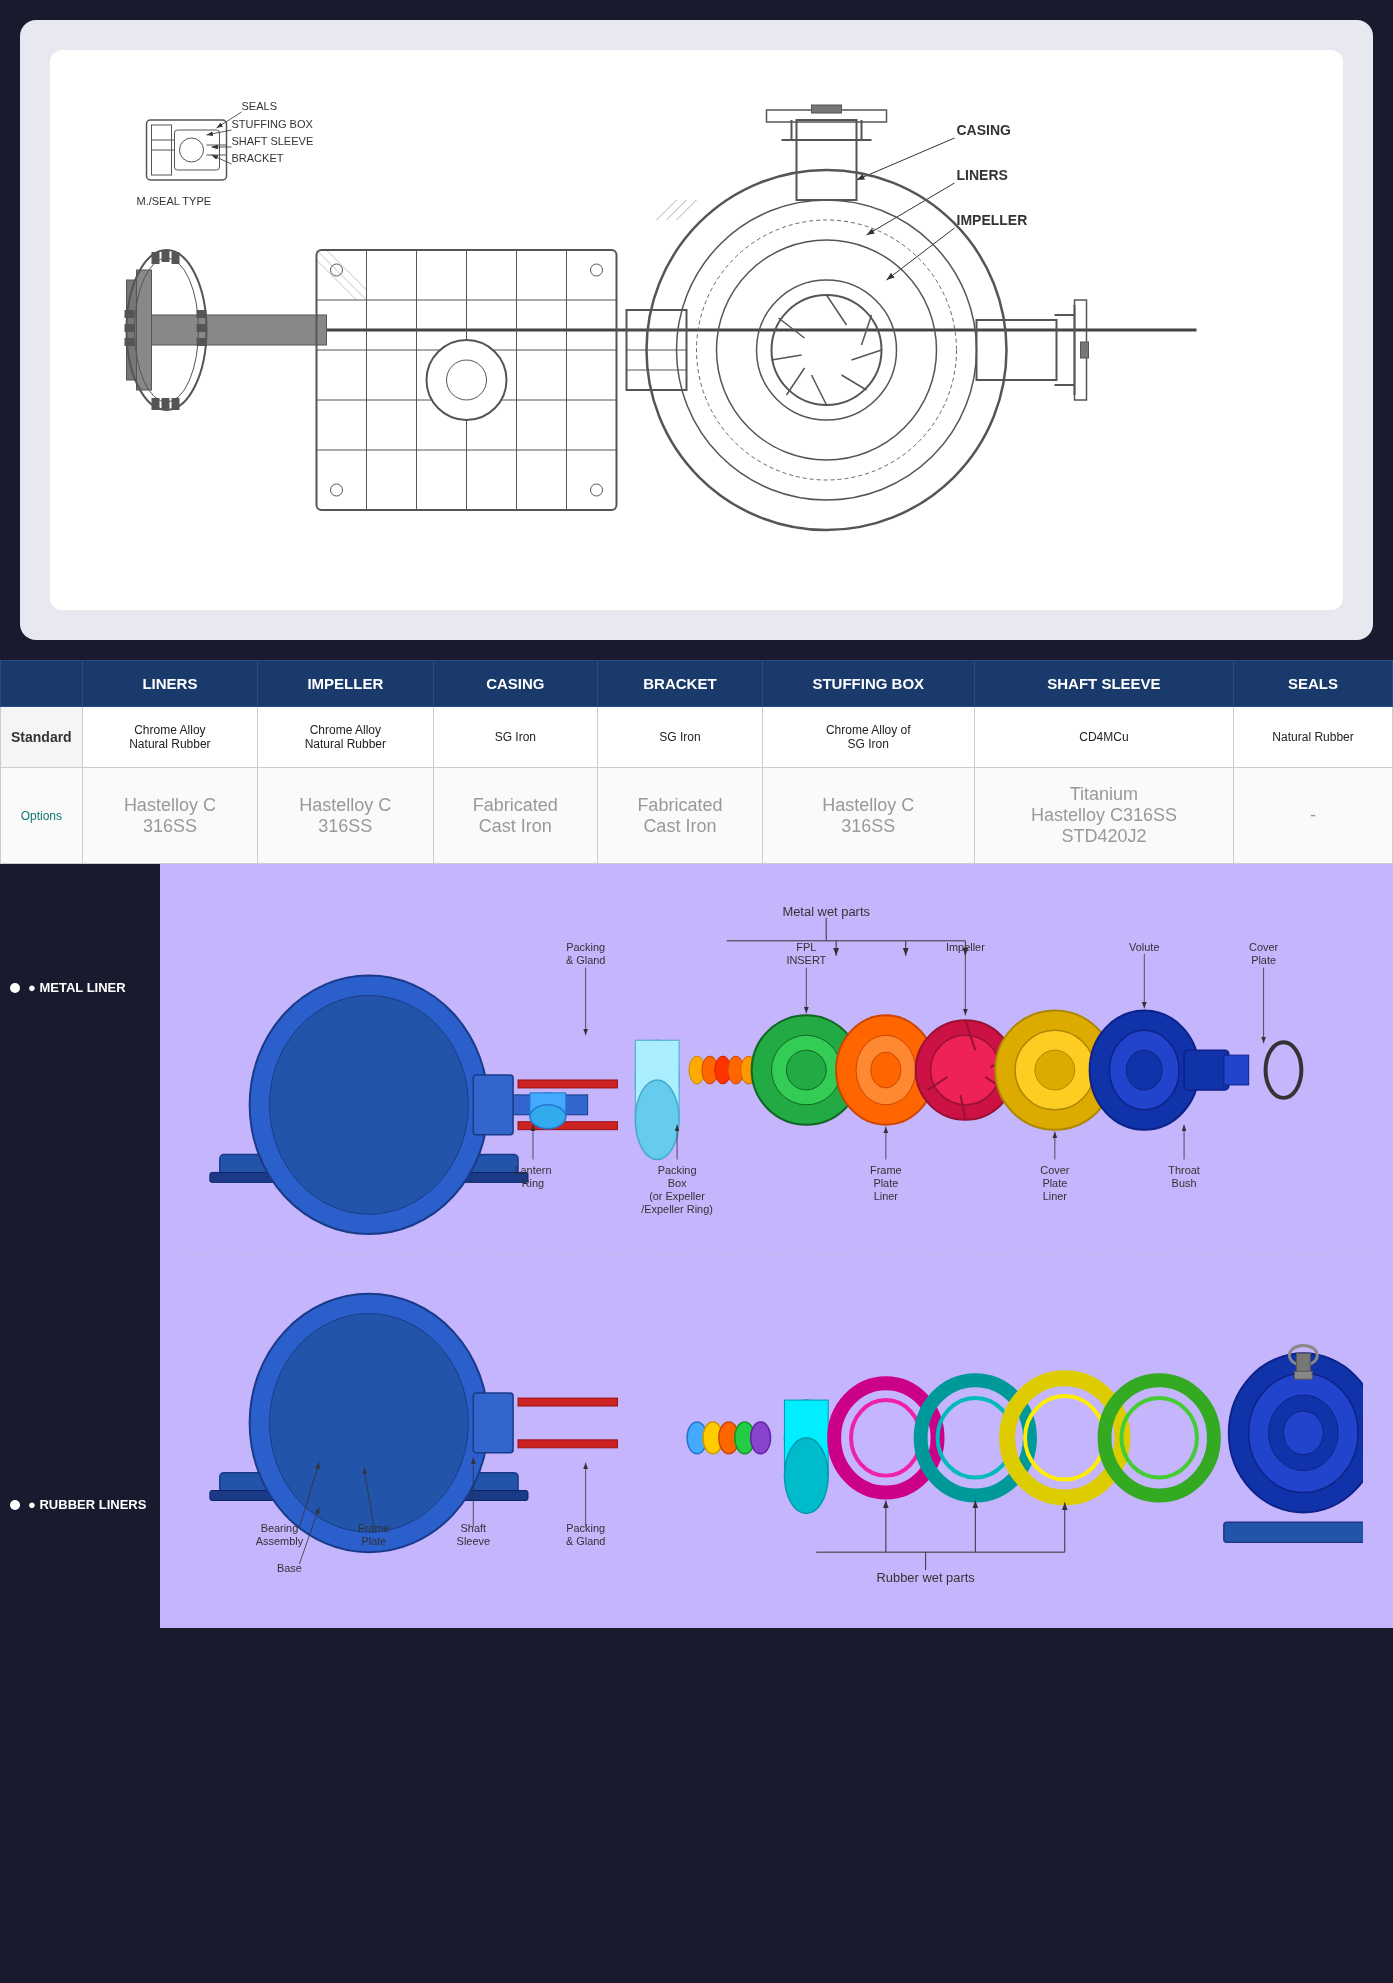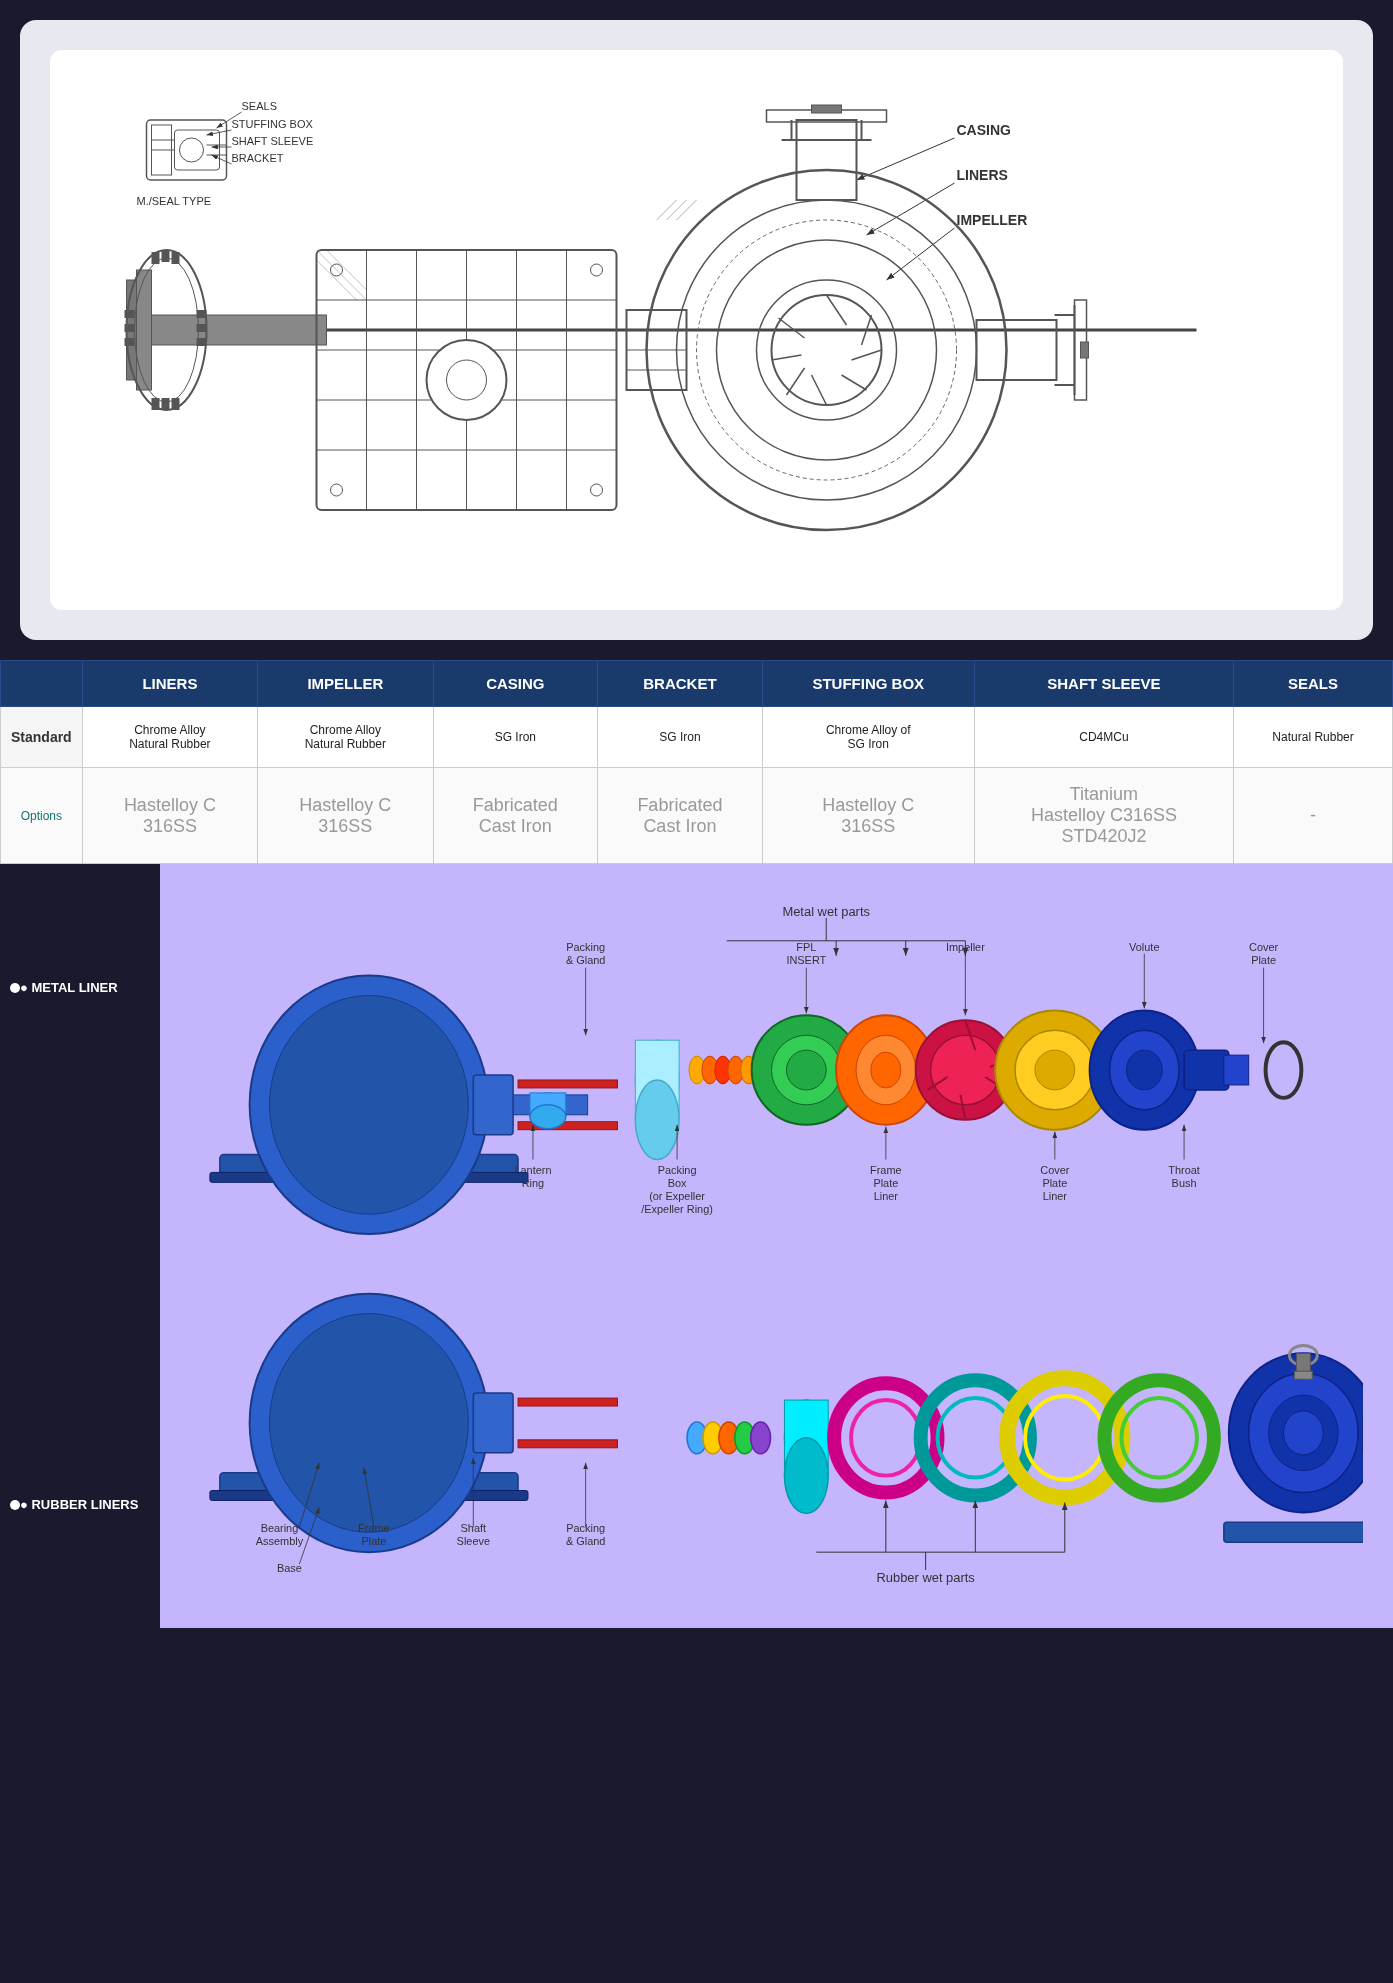--- a/index.html
+++ b/index.html
@@ -105,21 +105,21 @@
       display: flex;
       flex-direction: column;
       justify-content: space-around;
       padding: 40px 10px;
       background: #1a1a2e;
     }
 
     .liner-label {
       display: flex;
       align-items: center;
-      gap: 0;
+      gap: 8px;
       color: white;
       font-size: 13px;
       font-weight: bold;
     }
 
     .liner-dot {
       width: 10px;
       height: 10px;
       border-radius: 50%;
       background: white;

